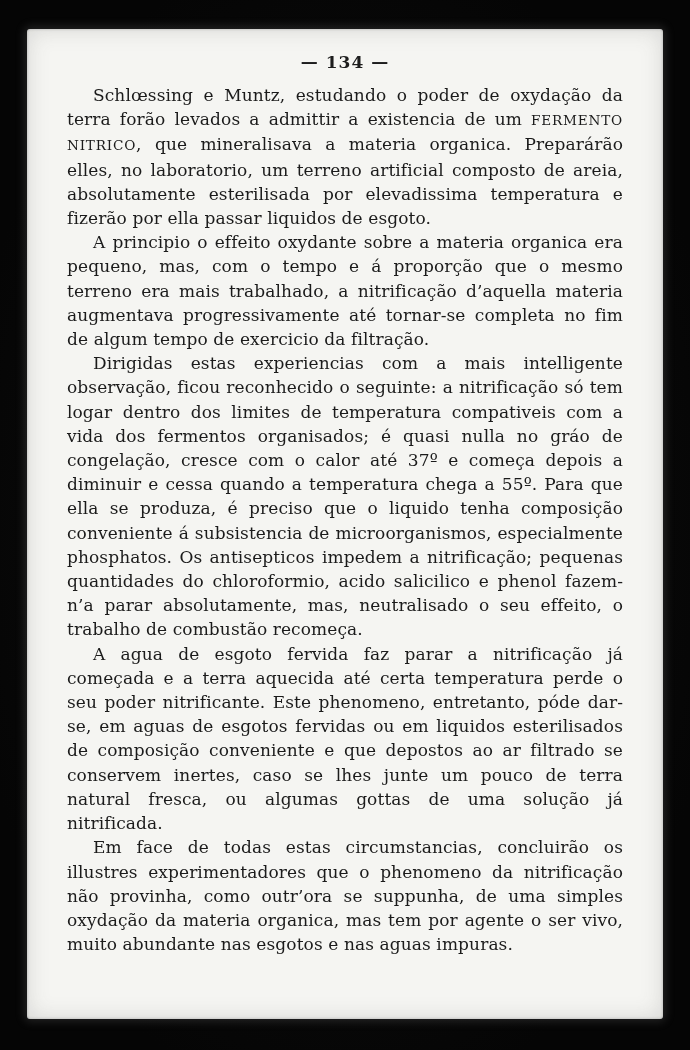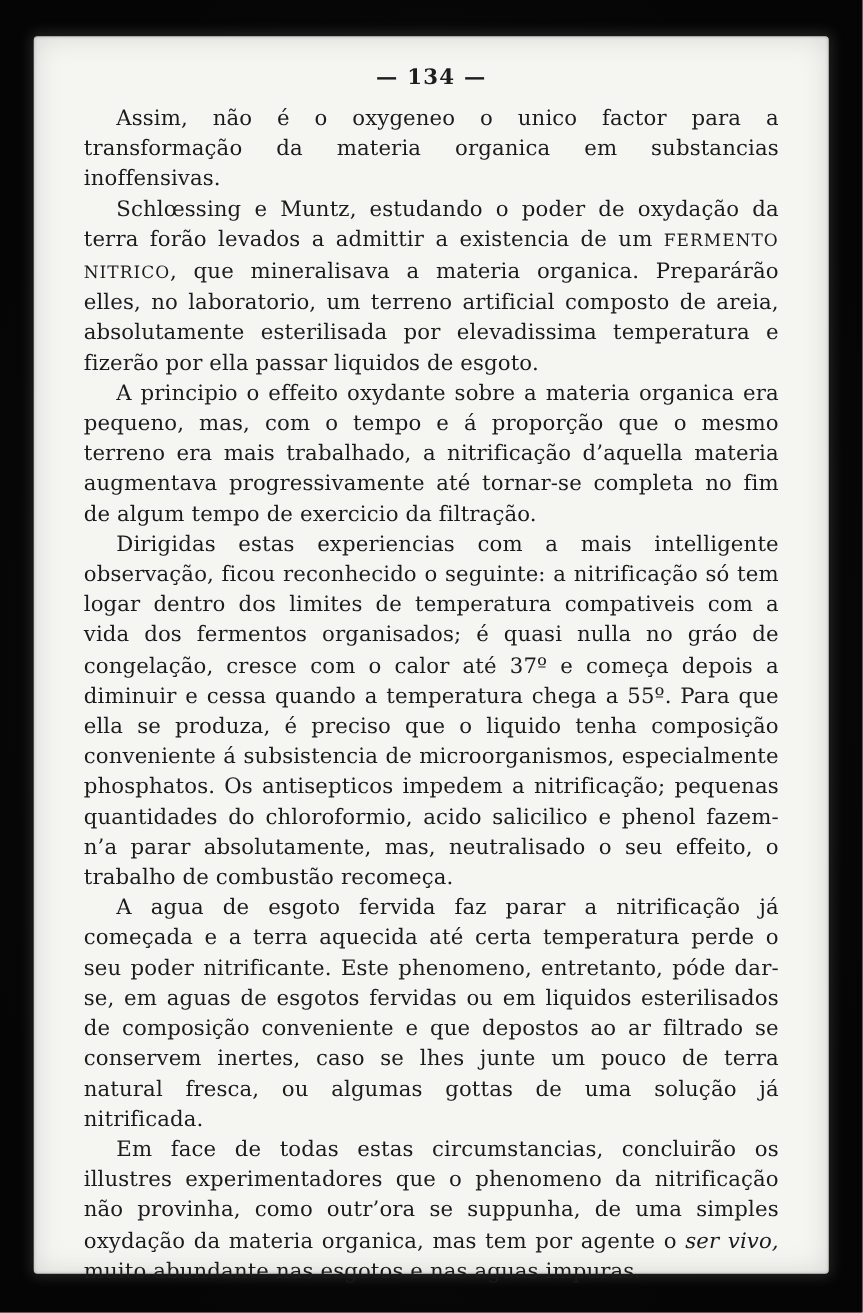--- a/index.html
+++ b/index.html
@@ -65,33 +65,31 @@
   .text-block p {
     margin: 0;
     text-indent: 26px;
   }
   .seg-normal {}
   .seg-smallcaps {
     font-size: 0.8em;
     letter-spacing: 0.8px;
   }
   .seg-italic {
-    font-style: italic;
     margin-top: 12px;
   }
 </style>
 </head>
 <body>
 
 <div class="scan">
   <div class="scan-speck"></div>
   <div class="page">
     <div class="page-number">— 134 —</div>
     <div class="text-block">
-        <p><span class="seg-normal">Assim, não é o oxygeneo o unico factor para a transformação da materia organica em substancias inoffensivas.</span></p>
         <p><span class="seg-normal">Schlœssing e Muntz, estudando o poder de oxydação da terra forão levados a admittir a existencia de um </span><span class="seg-smallcaps">FERMENTO NITRICO</span><span class="seg-normal">, que mineralisava a materia organica. Preparárão elles, no laboratorio, um terreno artificial composto de areia, absolutamente esterilisada por elevadissima temperatura e fizerão por ella passar liquidos de esgoto.</span></p>
         <p><span class="seg-normal">A principio o effeito oxydante sobre a materia organica era pequeno, mas, com o tempo e á proporção que o mesmo terreno era mais trabalhado, a nitrificação d’aquella materia augmentava progressivamente até tornar-se completa no fim de algum tempo de exercicio da filtração.</span></p>
         <p><span class="seg-normal">Dirigidas estas experiencias com a mais intelligente observação, ficou reconhecido o seguinte: a nitrificação só tem logar dentro dos limites de temperatura compativeis com a vida dos fermentos organisados; é quasi nulla no gráo de congelação, cresce com o calor até 37º e começa depois a diminuir e cessa quando a temperatura chega a 55º. Para que ella se produza, é preciso que o liquido tenha composição conveniente á subsistencia de microorganismos, especialmente phosphatos. Os antisepticos impedem a nitrificação; pequenas quantidades do chloroformio, acido salicilico e phenol fazem-n’a parar absolutamente, mas, neutralisado o seu effeito, o trabalho de combustão recomeça.</span></p>
         <p><span class="seg-normal">A agua de esgoto fervida faz parar a nitrificação já começada e a terra aquecida até certa temperatura perde o seu poder nitrificante. Este phenomeno, entretanto, póde dar-se, em aguas de esgotos fervidas ou em liquidos esterilisados de composição conveniente e que depostos ao ar filtrado se conservem inertes, caso se lhes junte um pouco de terra natural fresca, ou algumas gottas de uma solução já nitrificada.</span></p>
         <p><span class="seg-normal">Em face de todas estas circumstancias, concluirão os illustres experimentadores que o phenomeno da nitrificação não provinha, como outr’ora se suppunha, de uma simples oxydação da materia organica, mas tem por agente o </span><span class="seg-italic">ser vivo,</span><span class="seg-normal"> muito abundante nas esgotos e nas aguas impuras.</span></p>
       </div>
   </div>
 </div>
 
 </body></html>

